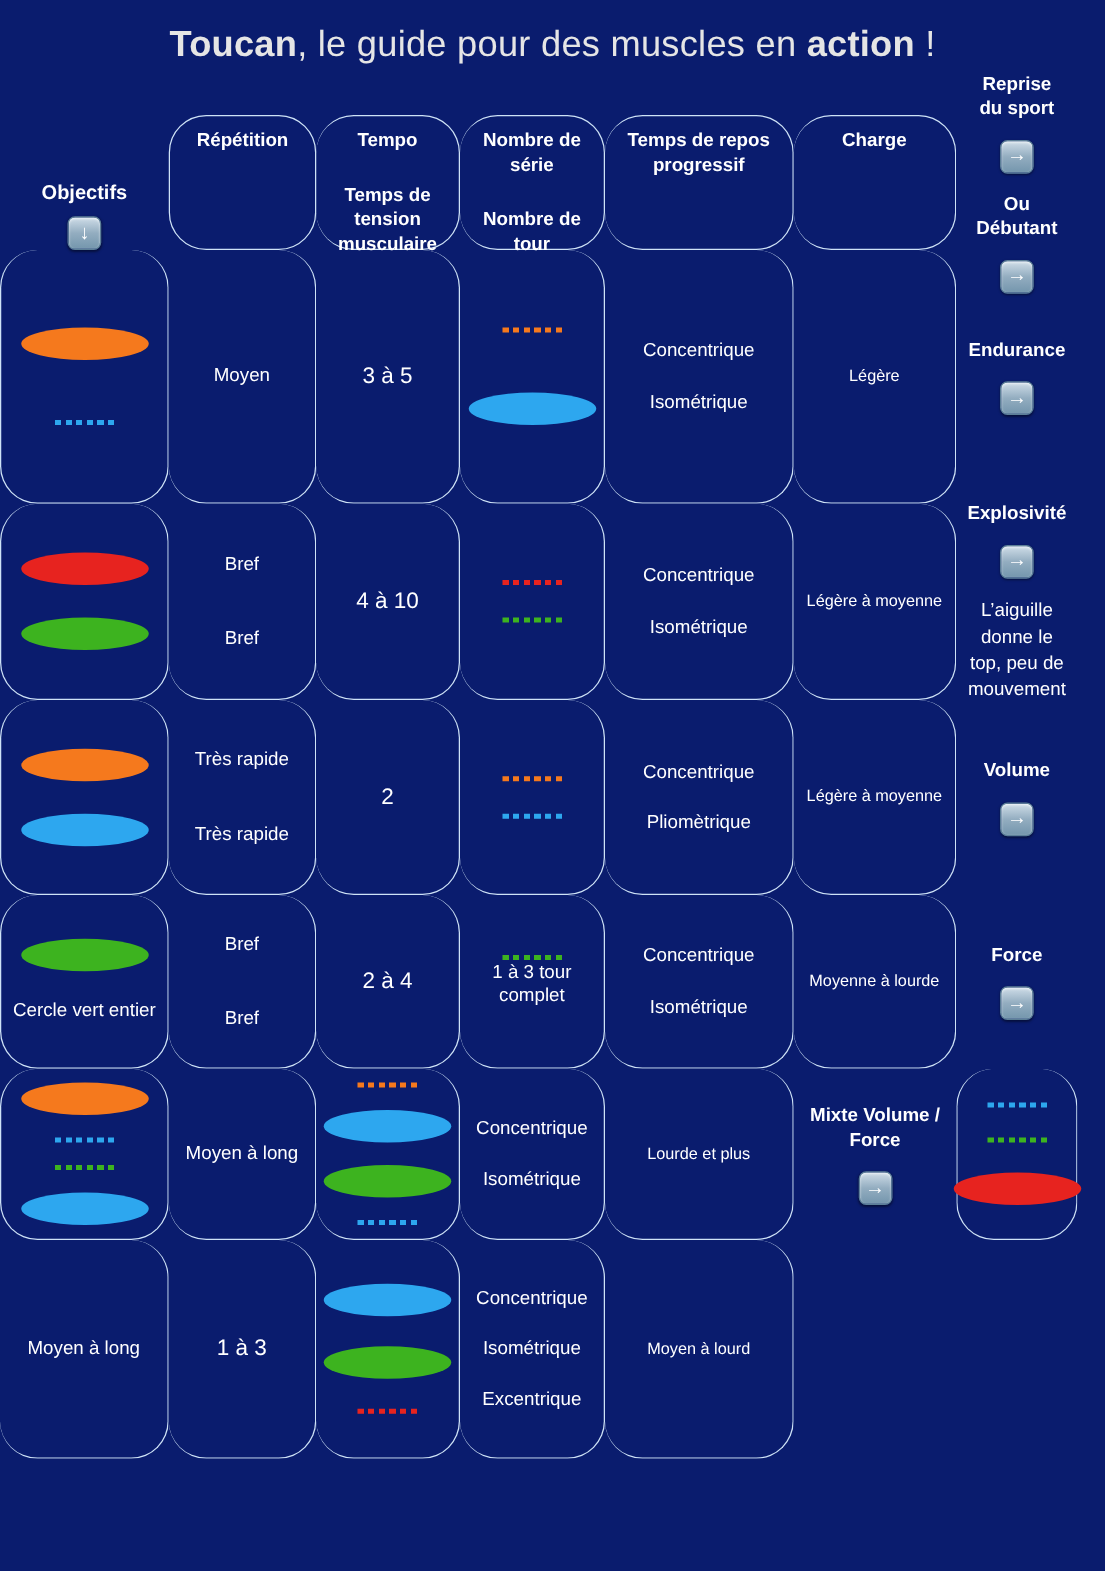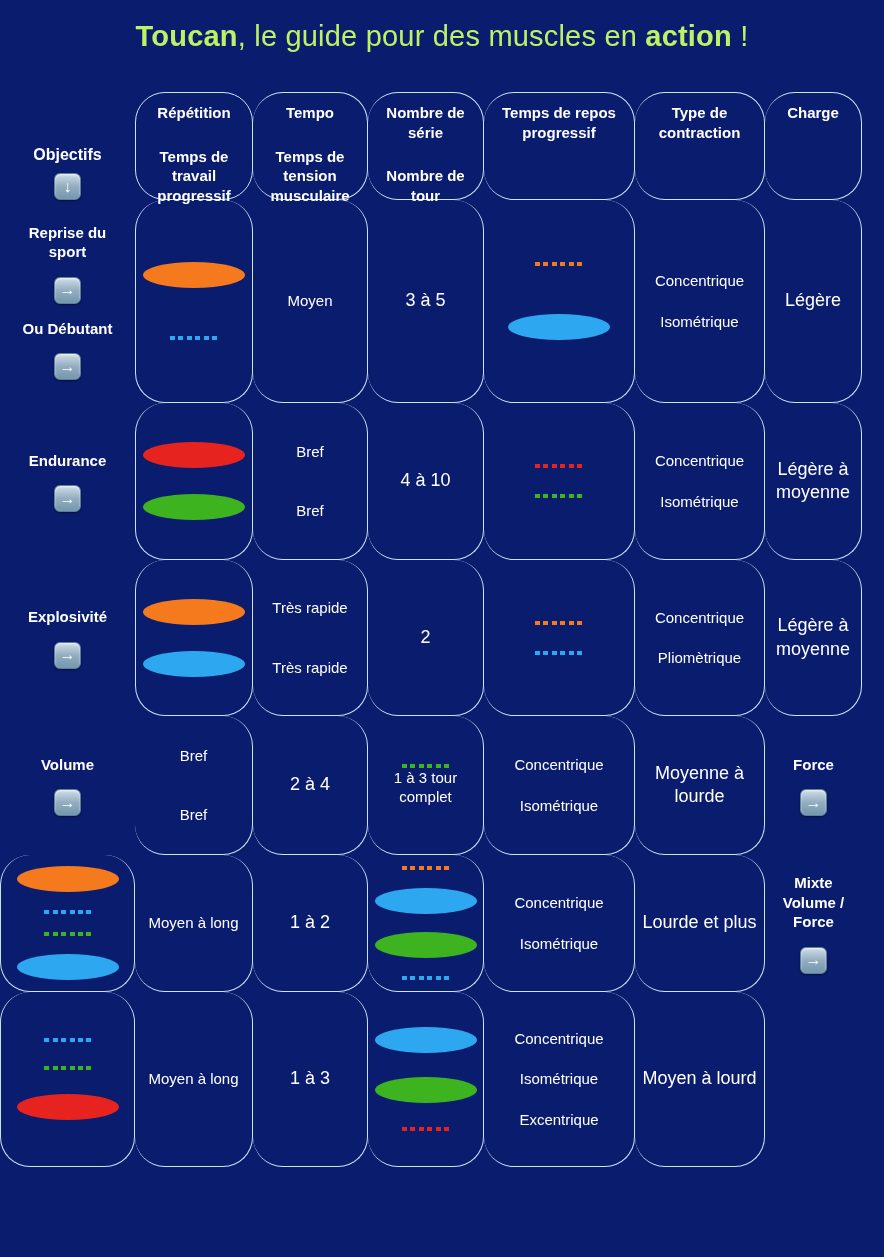--- a/index.html
+++ b/index.html
@@ -12,21 +12,21 @@
     width:884px;height:1257px;
     background:var(--bg);
     font-family:"Liberation Sans","DejaVu Sans",sans-serif;
     color:var(--txt);
     position:relative;
     overflow:hidden;
   }
   .title{
     position:absolute;top:20px;left:0;width:884px;
     text-align:center;font-size:29px;letter-spacing:.2px;
-    color:#bef264;white-space:pre-wrap;
+    color:#e5e5e5;white-space:pre-wrap;
   }
   .title .b{font-weight:bold;}
   .layout{
     position:absolute;left:0;top:92px;
     display:grid;
     grid-template-columns:135px 118px 115px 116px 151px 130px 97px;
     grid-template-rows:108px 203px 157px 156px 139px 137px 175px;
     grid-auto-flow:row;
   }
   .cell{
@@ -57,21 +57,21 @@
     justify-content:center;gap:15px;
     text-align:center;font-size:15px;
     padding:0 10px;line-height:1.3;
   }
   .lab-bold{font-weight:bold;}
   .lab-note{font-weight:normal;line-height:1.4;}
   .text-cell{font-size:15px;line-height:1.3;text-align:center;padding:0 6px;}
   .tempo-cell{gap:40px;}
   .contraction-cell{gap:21px;}
   .serie-cell{font-size:18px;}
-  .charge-cell{font-size:18px;}
+  .charge-cell{font-size:13px;}
   .shapes-cell{padding:0 4px;}
   .ellipse{width:102px;height:26px;border-radius:50%;}
   .dashes{width:48px;height:4px;}
   .caption{font-size:15px;text-align:center;line-height:1.3;}
   .arrow-btn{
     width:25px;height:25px;border-radius:6px;
     background:linear-gradient(180deg,#cfdde8 0%,#93adc0 50%,#7496ad 100%);
     border:1px solid #5c7f97;
     box-shadow:inset 0 1px 2px rgba(255,255,255,.7),0 1px 2px rgba(0,0,0,.45);
     color:#fff;font-size:16px;font-weight:bold;
@@ -85,37 +85,33 @@
 
 <div class="title"><span class="b">Toucan</span><span>, le guide pour des muscles en </span><span class="b">action</span><span> !</span></div>
 
 <div class="layout">
   <div class="cell corner">
     <div>Objectifs</div>
     <div class="arrow-btn">↓</div>
   </div>
   <div class="cell hcell bordered top left">
     <div>Répétition</div>
-    <div>Temps de travail progressif</div>
   </div>
   <div class="cell hcell bordered top">
     <div>Tempo</div>
     <div>Temps de tension musculaire</div>
   </div>
   <div class="cell hcell bordered top">
     <div>Nombre de série</div>
     <div>Nombre de tour</div>
   </div>
   <div class="cell hcell bordered top">
     <div>Temps de repos progressif</div>
   </div>
   <div class="cell hcell bordered top">
-    <div>Type de contraction</div>
-  </div>
-  <div class="cell hcell bordered top">
     <div>Charge</div>
   </div>
 
 <div class="cell lcell">
       <div class="lab-bold">Reprise du sport</div>
       <div class="arrow-btn">→</div>
       <div class="lab-bold">Ou Débutant</div>
       <div class="arrow-btn">→</div>
     </div>
     <div class="cell bordered shapes-cell left" style="gap: 48px;">
@@ -161,20 +157,21 @@
     <div class="cell bordered text-cell contraction-cell">
       <div>Concentrique</div>
       <div>Isométrique</div>
     </div>
     <div class="cell bordered text-cell charge-cell">
       <div>Légère à moyenne</div>
     </div>
     <div class="cell lcell">
       <div class="lab-bold">Explosivité</div>
       <div class="arrow-btn">→</div>
+      <div class="lab-note">L’aiguille donne le top, peu de mouvement</div>
     </div>
     <div class="cell bordered shapes-cell left" style="gap: 26px;">
       <div class="ellipse" style="background: rgb(245, 121, 29);"></div>
       <div class="ellipse" style="background: rgb(45, 167, 239);"></div>
     </div>
     <div class="cell bordered text-cell tempo-cell">
       <div>Très rapide</div>
       <div>Très rapide</div>
     </div>
     <div class="cell bordered text-cell serie-cell">
@@ -188,20 +185,24 @@
       <div>Concentrique</div>
       <div>Pliomètrique</div>
     </div>
     <div class="cell bordered text-cell charge-cell">
       <div>Légère à moyenne</div>
     </div>
     <div class="cell lcell">
       <div class="lab-bold">Volume</div>
       <div class="arrow-btn">→</div>
     </div>
+    <div class="cell bordered shapes-cell left" style="gap: 22px;">
+      <div class="ellipse" style="background: rgb(61, 179, 31);"></div>
+      <div class="caption">Cercle vert entier</div>
+    </div>
     <div class="cell bordered text-cell tempo-cell">
       <div>Bref</div>
       <div>Bref</div>
     </div>
     <div class="cell bordered text-cell serie-cell">
       <div>2 à 4</div>
     </div>
     <div class="cell bordered shapes-cell" style="">
       <div class="dashes" style="background: repeating-linear-gradient(to right, rgb(61, 179, 31) 0px, rgb(61, 179, 31) 5px, transparent 5px, transparent 8.5px);"></div>
       <div class="caption">1 à 3 tour complet</div>
@@ -219,23 +220,20 @@
     </div>
     <div class="cell bordered shapes-cell left" style="gap: 18px;">
       <div class="ellipse" style="background: rgb(245, 121, 29);"></div>
       <div class="dashes" style="background: repeating-linear-gradient(to right, rgb(45, 167, 239) 0px, rgb(45, 167, 239) 5px, transparent 5px, transparent 8.5px);"></div>
       <div class="dashes" style="background: repeating-linear-gradient(to right, rgb(61, 179, 31) 0px, rgb(61, 179, 31) 5px, transparent 5px, transparent 8.5px);"></div>
       <div class="ellipse" style="background: rgb(45, 167, 239);"></div>
     </div>
     <div class="cell bordered text-cell tempo-cell">
       <div>Moyen à long</div>
     </div>
-    <div class="cell bordered text-cell serie-cell">
-      <div>1 à 2</div>
-    </div>
     <div class="cell bordered shapes-cell" style="gap: 18px;">
       <div class="dashes" style="background: repeating-linear-gradient(to right, rgb(245, 121, 29) 0px, rgb(245, 121, 29) 5px, transparent 5px, transparent 8.5px);"></div>
       <div class="ellipse" style="background: rgb(45, 167, 239);"></div>
       <div class="ellipse" style="background: rgb(61, 179, 31);"></div>
       <div class="dashes" style="background: repeating-linear-gradient(to right, rgb(45, 167, 239) 0px, rgb(45, 167, 239) 5px, transparent 5px, transparent 8.5px);"></div>
     </div>
     <div class="cell bordered text-cell contraction-cell">
       <div>Concentrique</div>
       <div>Isométrique</div>
     </div>

